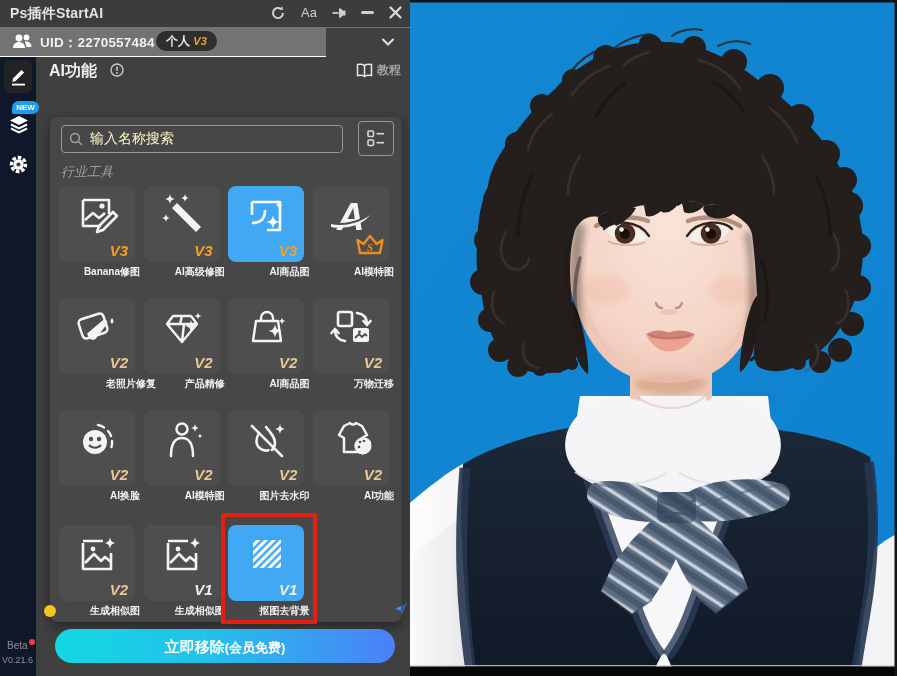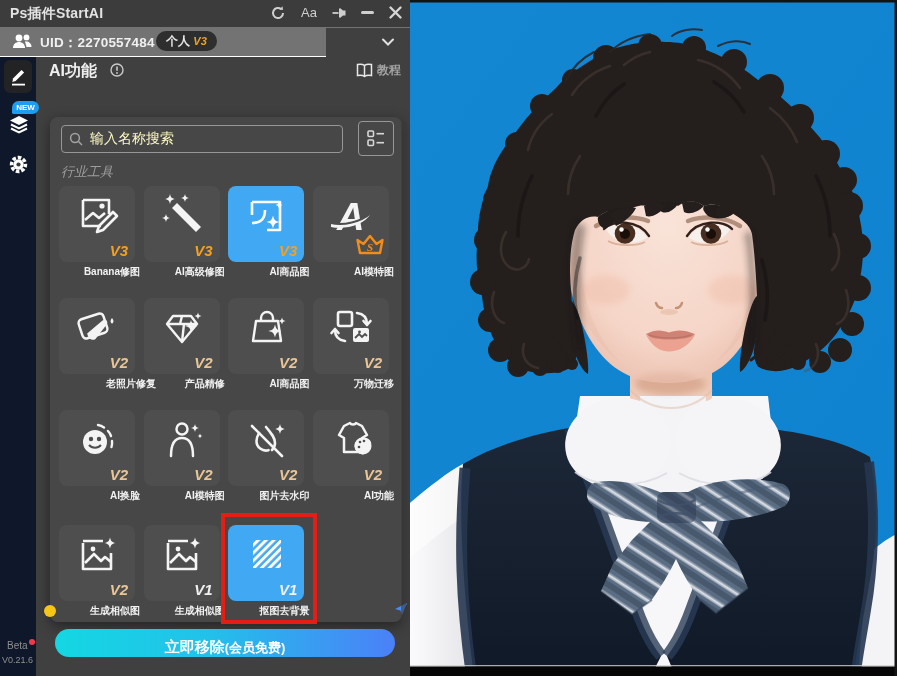--- a/index.html
+++ b/index.html
@@ -41,21 +41,21 @@
   #hangye{left:11px;top:46px;font-size:13px;color:#9e9e9e;font-style:italic;}
   .tile{position:absolute;width:76px;height:76px;background:#4e4e4e;border-radius:8px;}
   .tile.blue{background:#41a8f4;}
   .tlabel{position:absolute;width:86px;text-align:right;font-size:10px;font-weight:bold;color:#f2f2f2;}
   .vbadge{position:absolute;right:7px;bottom:3px;font-style:italic;font-weight:bold;font-size:15px;}
   .v3{color:#f5a01e;}
   .v2{color:#eac695;}
   .vw{color:#f0f0f0;}
   #redbox{left:171px;top:396px;width:88px;height:103px;border:4px solid #e61d15;z-index:4;}
   
-  #gbtn{left:19px;top:572px;width:340px;height:28px;line-height:34px;border-radius:17px;
+  #gbtn{left:19px;top:572px;width:340px;height:34px;line-height:34px;border-radius:17px;
         background:linear-gradient(90deg,#14d7e2,#22c1ea 45%,#4b80f8);
         text-align:center;line-height:36px;color:#fff;font-weight:bold;font-size:15px;}
   #gbtn small{font-size:13px;font-weight:bold;}
   
   #photo{left:410px;top:0;width:487px;height:676px;}
 </style>
 </head>
 <body>
 
 <div id="titlebar" class="abs">

